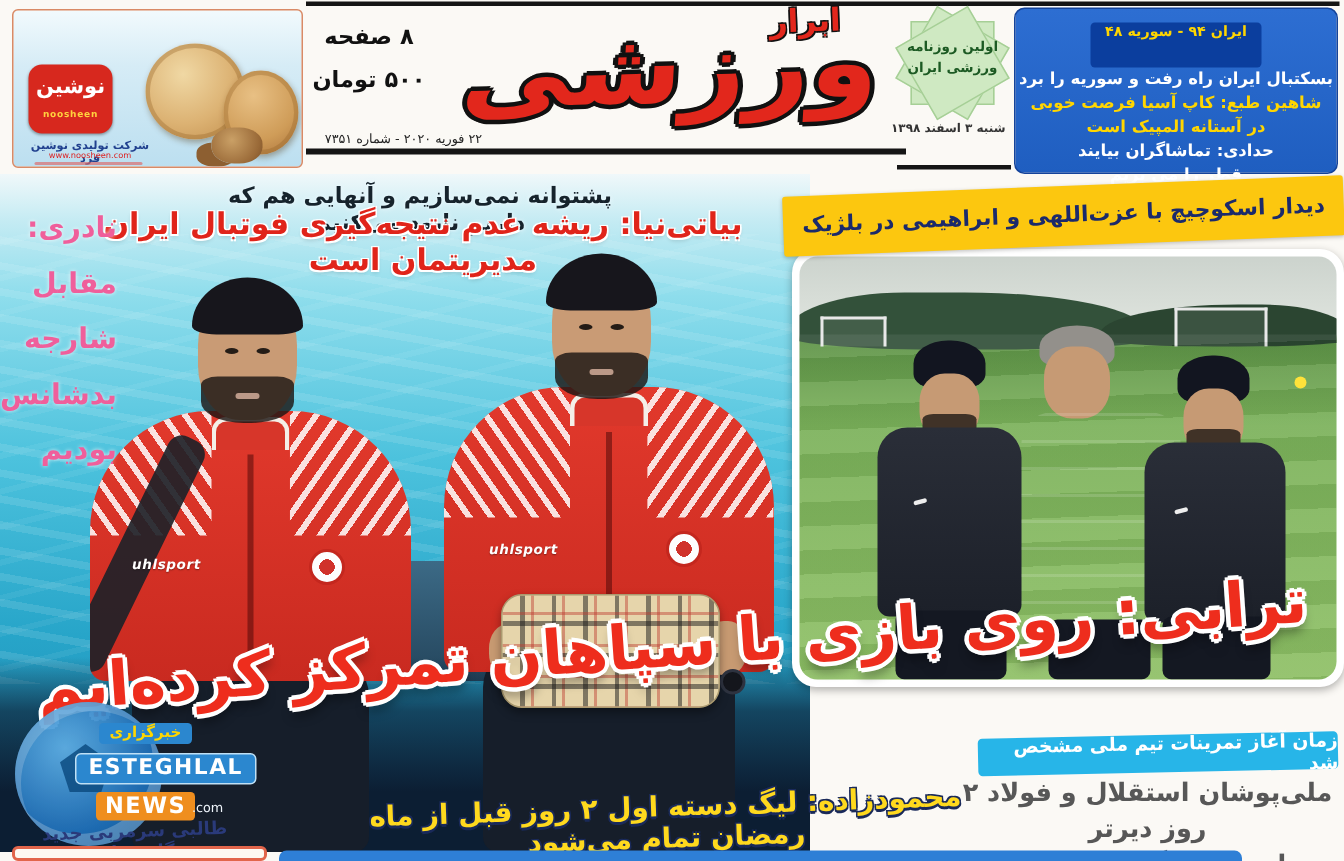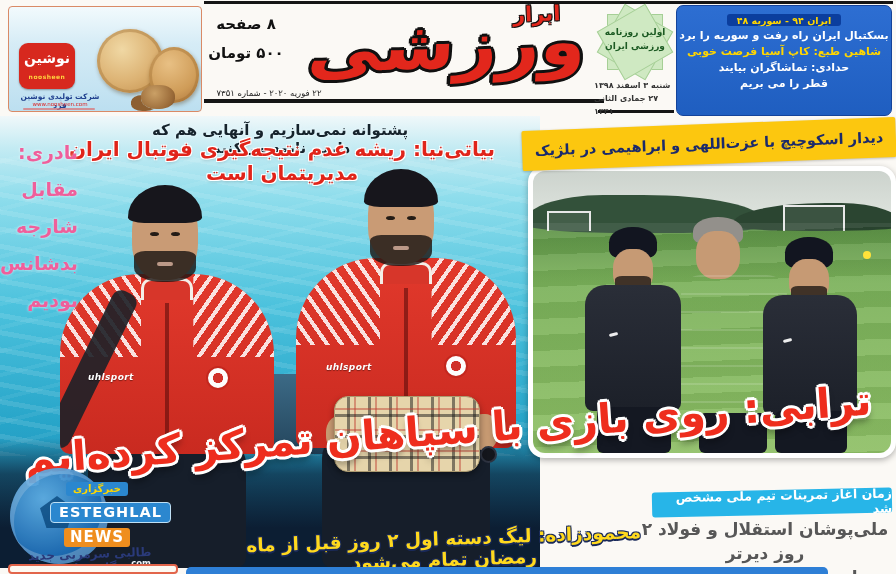--- a/index.html
+++ b/index.html
@@ -46,21 +46,21 @@
   .badge .spike { left:9px; top:8px; width:56px; height:56px; background:#cfe9c2; border:1px solid #a6cf96; }
   .badge .r30 { transform:rotate(30deg); } .badge .r60 { transform:rotate(60deg); }
   .badge-text { left:0; top:20px; width:100%; text-align:center; font-size:9px; font-weight:900; color:#1c5a23; line-height:1.5; }
 
   
   .dates { left:594px; top:80px; width:84px; font-size:8px; font-weight:bold; color:#333; text-align:left; line-height:1.6; }
 
   
   .newsbox { left:676px; top:5px; width:216px; height:111px; background:linear-gradient(180deg,#2d6ed2,#1f5ec0); border-radius:7px;
       border:1px solid #14439a; text-align:center; padding-top:3px; color:#fff; }
-  .score { display:inline-block; background:#0b3e9e; color:#ffd600; font-size:9.5px; font-weight:900; padding:1px 10px 0; border-radius:3px; }
+  .score { display:inline-block; background:#0b3e9e; color:#ffd600; font-size:9.5px; font-weight:900; padding:1px 10px 18px; border-radius:3px; }
   .nb { font-size:11px; font-weight:900; line-height:1.45; }
   .nb.yel { color:#ffd600; }
 
   
   .photoL { left:0; top:116px; width:540px; height:452px; overflow:hidden;
       background:linear-gradient(180deg,#f0f8fa 0%,#c4ebf3 7%,#8eddec 18%,#4cc2dd 42%,#27a5c9 68%,#1e82b0 100%); }
   .shimmer { left:0; top:40px; width:100%; height:300px; opacity:.5;
       background:repeating-linear-gradient(10deg, rgba(255,255,255,.22) 0 5px, transparent 5px 17px),
                  repeating-linear-gradient(-14deg, rgba(255,255,255,.12) 0 4px, transparent 4px 23px); }
   .rail { left:218px; top:258px; width:130px; height:80px; background:linear-gradient(180deg,#3c6a86,#24455c); border-radius:6px; }
@@ -141,21 +141,21 @@
   
   .wm { left:10px; top:468px; width:160px; height:100px; z-index:33; }
   .wm-ball { left:0; top:0; width:98px; height:96px; border-radius:50%; opacity:.94;
       background:radial-gradient(circle at 34% 32%, #5fb0e6, #1f6fb8 62%, #115likely 0); background:radial-gradient(circle at 34% 32%, #5fb0e6, #1f6fb8 62%, #11578f 100%);
       box-shadow:inset -6px -8px 0 rgba(255,255,255,.25), inset 4px 6px 0 rgba(255,255,255,.2); }
   .wm-ball::after { content:""; position:absolute; left:30px; top:28px; width:34px; height:32px; background:#0d4f86;
       clip-path:polygon(50% 0, 100% 38%, 81% 100%, 19% 100%, 0 38%); opacity:.85; }
   .wm-agency { left:56px; top:14px; background:#2b87cf; color:#ffd600; font-size:10px; font-weight:900; padding:1px 7px 2px; border-radius:3px; }
   .wm-name { left:40px; top:34px; background:#2b87cf; color:#fff; font-size:14.5px; font-weight:900; letter-spacing:1px; padding:1px 8px 2px; border-radius:4px; border:1px solid #bfe0f5; }
   .wm-news { left:54px; top:60px; color:#fff; font-size:15px; font-weight:900; letter-spacing:1px; background:#ef8e1e; padding:0 6px 1px; border-radius:3px; }
-  .wm-com { left:118px; top:66px; color:#eef4fa; font-size:8.5px; font-weight:bold;margin-top:24px; }
+  .wm-com { left:118px; top:66px; color:#eef4fa; font-size:8.5px; font-weight:normal; }
 
   .handline { left:10px; top:547px; width:160px; font-size:12px; font-weight:bold; color:#2a3a7a; transform:rotate(-2deg); z-index:34; text-align:center; }
 
   
   .boxA { left:8px; top:564px; width:170px; height:10px; background:#fdf9f2; border:2px solid #e2654b; border-radius:4px; z-index:40; }
   .boxB { left:186px; top:567px; width:642px; height:7px; background:#2e7fd6; border-radius:5px 5px 0 0; z-index:40; }
 </style>
 </head>
 <body>
 
@@ -195,27 +195,27 @@
     <div class="abs spike r30"></div>
     <div class="abs spike r60"></div>
     <div class="abs badge-text rtl">
       <div>اولین روزنامه</div>
       <div>ورزشی ایران</div>
     </div>
   </div>
 
   <div class="abs dates rtl">
     <div>شنبه ۳ اسفند ۱۳۹۸</div>
-    <div>۲۷ جمادی الثانی ۱۴۴۱</div>
   </div>
 
   <div class="abs newsbox rtl">
     <div><span class="score">ایران ۹۴ - سوریه ۴۸</span></div>
     <div class="nb">بسکتبال ایران راه رفت و سوریه را برد</div>
     <div class="nb yel">شاهین طبع: کاپ آسیا فرصت خوبی</div>
+    <div class="nb yel">در آستانه المپیک است</div>
     <div class="nb">حدادی: تماشاگران بیایند</div>
     <div class="nb">قطر را می بریم</div>
   </div>
 
   <div class="abs photoL">
     <div class="abs shimmer"></div>
     <div class="abs rail"></div>
     <div class="abs deck"></div>
 
     <div class="abs" style="left:0;top:0;width:100%;height:100%;">

